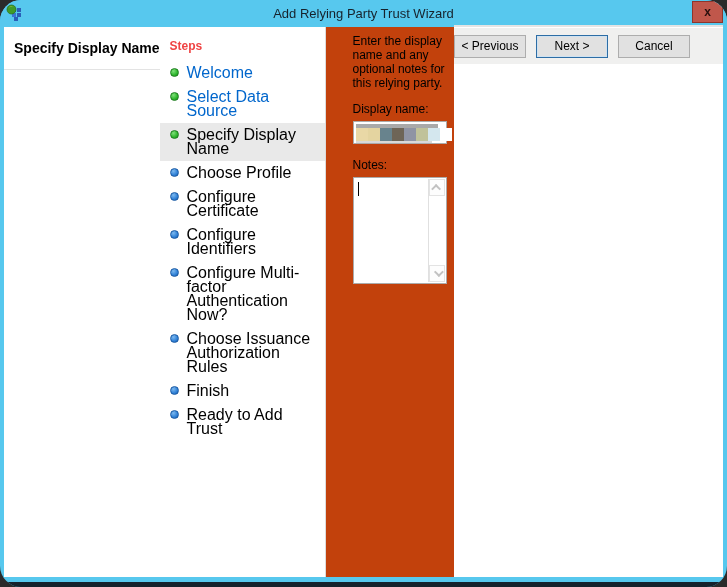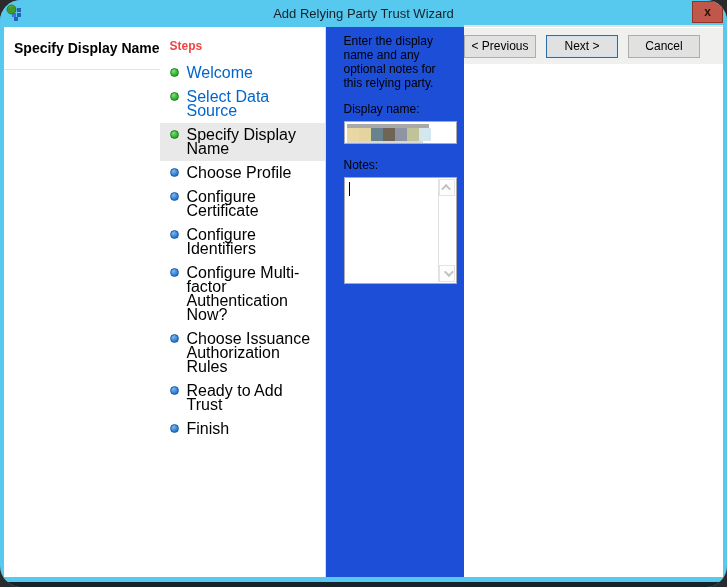--- a/index.html
+++ b/index.html
@@ -27,21 +27,21 @@
   .steps-title { font-size:12px; font-weight:bold; color:#ef4444; padding:6px 0 8px 10px; }
   .step { display:flex; align-items:flex-start; gap:8px; padding:5px 4px 5px 10px; font-size:16px; color:#000; line-height:14px; cursor:default; }
   .step.current { background:#e9e9e9; }
   .step .dot { flex:0 0 auto; width:9px; height:9px; border-radius:50%; margin-top:2px; }
   .step.done .dot, .step.current .dot { background:radial-gradient(circle at 35% 30%, #7fe07a, #2db52c 60%, #1c8a1d); border:1px solid #1e7e1f; }
   .step.pending .dot { background:radial-gradient(circle at 35% 30%, #7db9ef, #2f80d6 60%, #1b5ba5); border:1px solid #1b5ba5; }
   .step.done .lbl { color:var(--link,#0066cc); }
   .step .lbl { max-width:134px; }
 
   
-  .main { flex:1; background:#1d4ed8; padding:7px 7px 0 18px; position:relative; }
+  .main { flex:1; background:#c2410c; padding:7px 7px 0 27px; position:relative; }
   .instruction { font-size:12px; color:#000; margin-bottom:12px; }
   .field-label { font-size:12px; color:#000; margin-bottom:5px; }
 
   .dn-input { position:relative; width:100%; height:23px; background:#ffffff; border:1px solid #ababab; margin-bottom:14px; }
   .redaction { position:absolute; left:2px; top:2px; height:18px; width:96px; }
   .redaction .topbar { position:absolute; left:0; top:0; height:4px; width:82px; background:#a9a9a9; }
   .redaction .blocks { position:absolute; left:0; top:4px; height:13px; display:flex; }
   .redaction .blocks div { height:13px; }
   .redaction .botbar { position:absolute; left:0; top:17px; height:2px; width:76px; background:#d9d9d9; }
 
@@ -49,21 +49,21 @@
   .caret { position:absolute; left:4px; top:4px; width:1px; height:14px; background:#000; }
   .vscroll { position:absolute; right:1px; top:1px; bottom:1px; width:17px; border-left:1px solid #e0e0e0; background:#ffffff; }
   .sbtn { position:absolute; left:0; width:16px; height:17px; background:#fdfdfd; border:1px solid #e3e3e3; display:flex; align-items:center; justify-content:center; }
   .sbtn.up { top:0; }
   .sbtn.down { bottom:0; }
   .chev { width:7px; height:7px; border-left:2px solid #c2c2c2; border-top:2px solid #c2c2c2; }
   .chev.up { transform:rotate(45deg) translateY(2px); }
   .chev.down { transform:rotate(225deg) translateY(2px); }
 
   
-  .btnbar { height:37px; background:#f0f0ef; border-top:1px solid #ffffff; box-shadow:0 -2px 0 #e4e4e4; display:flex; align-items:center; justify-content:flex-end; gap:10px; padding-right:23px; }
+  .btnbar { height:37px; background:#f0f0ef; border-top:1px solid #ffffff; box-shadow:0 -2px 0 #e4e4e4; display:flex; align-items:center; justify-content:flex-end; gap:10px; padding-right:33px; }
   .wbtn { width:72px; height:23px; background:#e1e1e1; border:1px solid #adadad; font-family:"Liberation Sans",sans-serif; font-size:12px; color:#000; cursor:default; }
   .wbtn.default { border:1px solid #2d6da5; box-shadow:inset 0 0 0 1px #cfe2f1; }
 
   .dark-strip { position:absolute; left:0; right:0; bottom:0; height:5px; background:#16222c; }
 </style>
 </head>
 <body>
 
 <div class="screen">
 
@@ -121,25 +121,25 @@
             <div class="step pending">
               <span class="dot"></span>
               <span class="lbl">Configure Multi-factor Authentication Now?</span>
             </div>
             <div class="step pending">
               <span class="dot"></span>
               <span class="lbl">Choose Issuance Authorization Rules</span>
             </div>
             <div class="step pending">
               <span class="dot"></span>
-              <span class="lbl">Ready to Add Trust</span>
+              <span class="lbl">Finish</span>
             </div>
             <div class="step pending">
               <span class="dot"></span>
-              <span class="lbl">Finish</span>
+              <span class="lbl">Ready to Add Trust</span>
             </div>
           </div>
       </div>
 
       <div class="main">
         <div class="instruction">Enter the display name and any optional notes for this relying party.</div>
 
         <div class="field-label">Display name:</div>
         <div class="dn-input">
           <div class="redaction">

